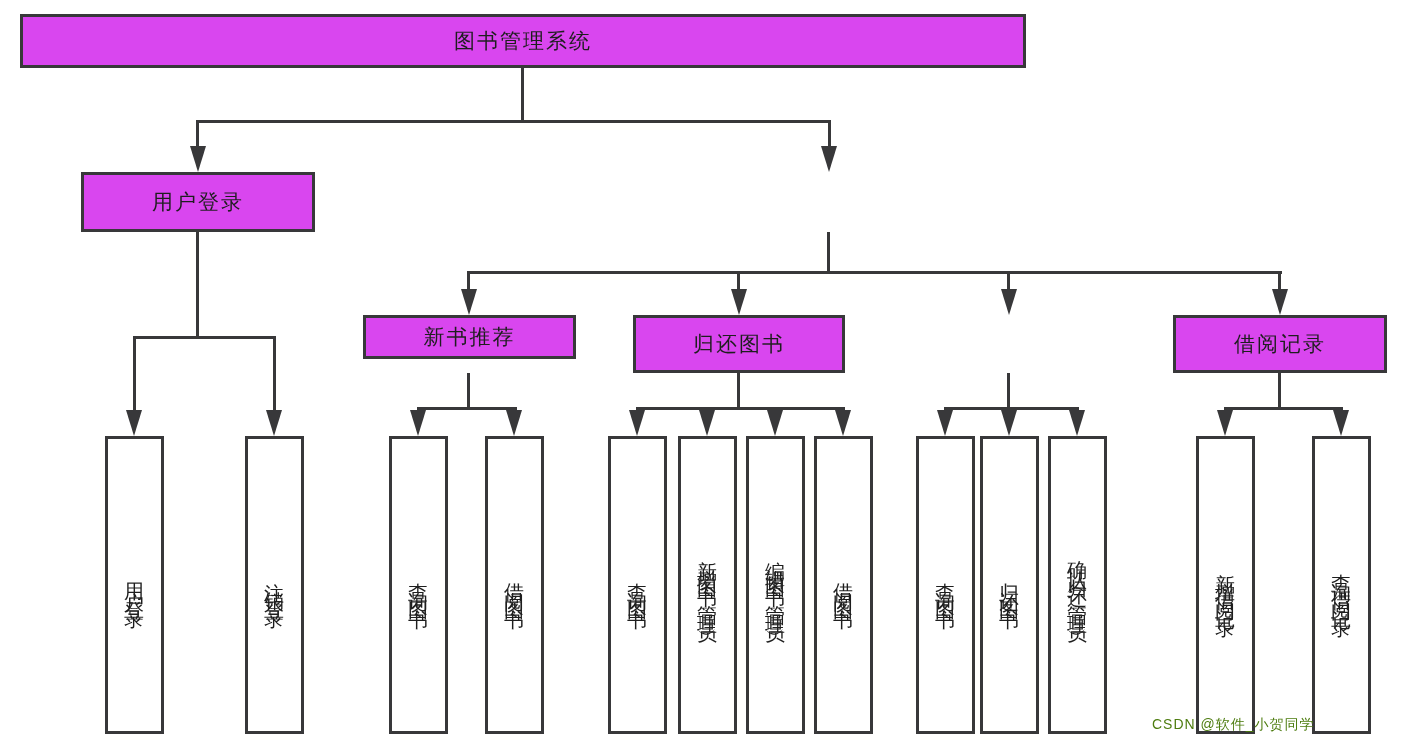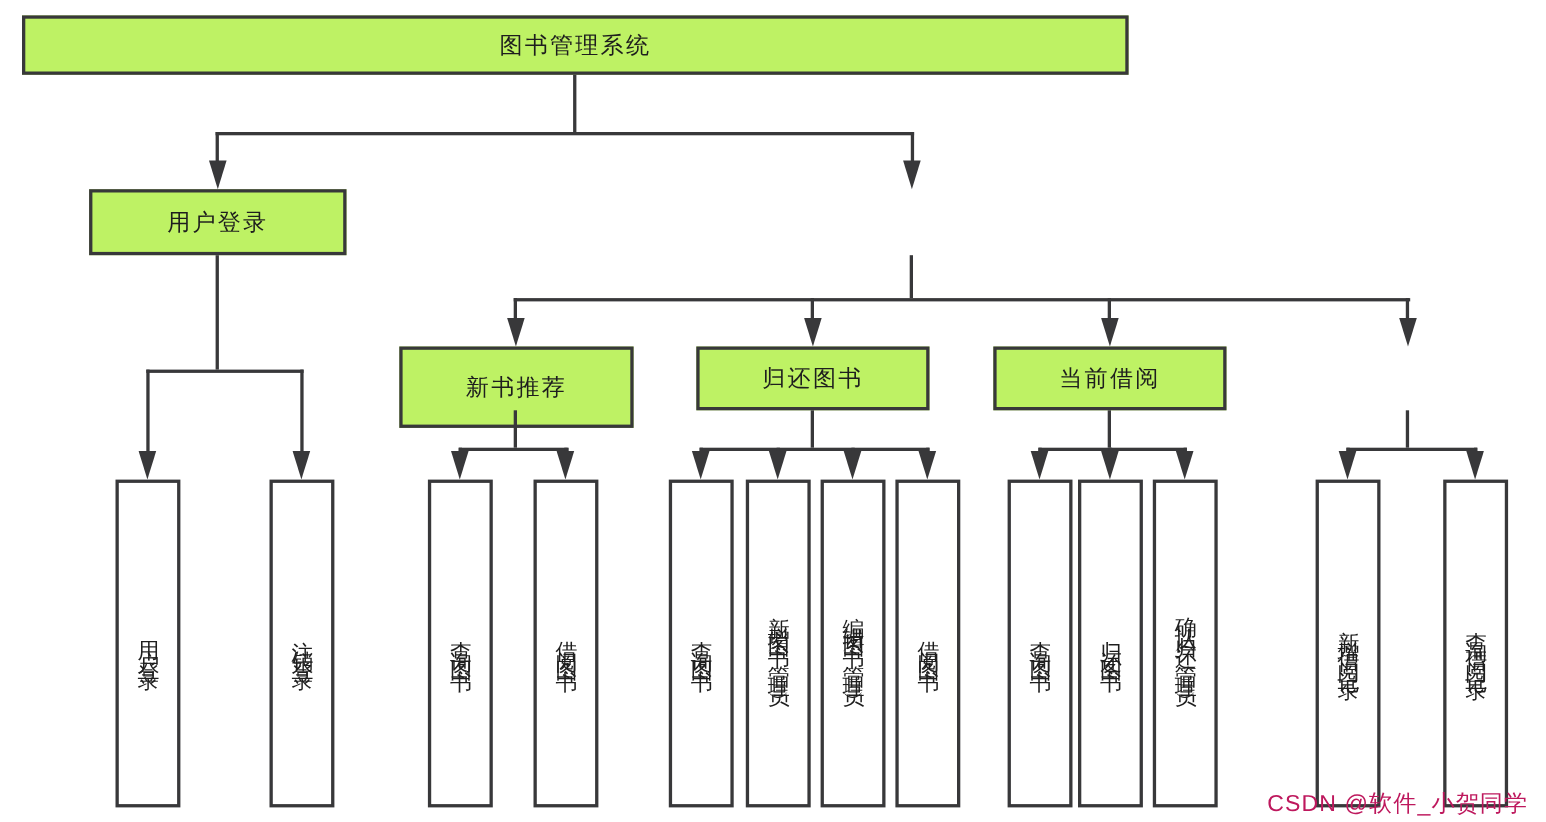--- a/index.html
+++ b/index.html
@@ -7,21 +7,21 @@
     position:relative;
     width:1405px;height:747px;
     background:#ffffff;
     font-family:"Liberation Sans", sans-serif;
     overflow:hidden;
   }
   .node{
     position:absolute;
     box-sizing:border-box;
     border:3px solid #38383a;
-    background:#bef264;
+    background:#d946ef;
     display:flex;align-items:center;justify-content:center;
     font-size:21px;color:#1e1e1e;letter-spacing:2px;
     white-space:nowrap;
   }
   .vnode{
     position:absolute;
     box-sizing:border-box;
     border:3px solid #38383a;
     background:#ffffff;
     display:flex;align-items:center;justify-content:center;
@@ -35,21 +35,21 @@
   .hline{position:absolute;height:3px;background:#38383a;}
   .tri{
     position:absolute;width:0;height:0;
     border-left:8px solid transparent;
     border-right:8px solid transparent;
     border-top:26px solid #38383a;
   }
   .watermark{
     position:absolute;
     left:1152px;top:716px;
-    font-size:21px;color:#be185d;
+    font-size:14px;color:#4d7c0f;
     letter-spacing:1px;
     z-index:5;pointer-events:none;
     white-space:nowrap;
   }
 </style>
 </head>
 <body>
 
 <div class="diagram">
 
@@ -79,28 +79,28 @@
   <div class="hline" style="left:467px;top:271px;width:815px;"></div>
   <div class="vline" style="left:467px;top:271px;height:20px;"></div>
   <div class="tri" style="left:461px;top:289px;"></div>
   <div class="vline" style="left:737px;top:271px;height:20px;"></div>
   <div class="tri" style="left:731px;top:289px;"></div>
   <div class="vline" style="left:1007px;top:271px;height:20px;"></div>
   <div class="tri" style="left:1001px;top:289px;"></div>
   <div class="vline" style="left:1278px;top:271px;height:20px;"></div>
   <div class="tri" style="left:1272px;top:289px;"></div>
 
-  <div class="node" style="left:363px;top:315px;width:213px;height:74px;">
+  <div class="node" style="left:363px;top:315px;width:213px;height:44px;">
     <span>新书推荐</span>
   </div>
   <div class="node" style="left:633px;top:315px;width:212px;height:58px;">
     <span>归还图书</span>
   </div>
-  <div class="node" style="left:903px;top:315px;width:212px;height:58px;">
-    <span>当前借阅</span>
+  <div class="node" style="left:1173px;top:315px;width:214px;height:58px;">
+    <span>借阅记录</span>
   </div>
 
   <div class="vline" style="left:467px;top:373px;height:34px;"></div>
   <div class="hline" style="left:417px;top:407px;width:100px;"></div>
   <div class="vline" style="left:417px;top:407px;height:5px;"></div>
   <div class="tri" style="left:410px;top:410px;"></div>
   <div class="vline" style="left:513px;top:407px;height:5px;"></div>
   <div class="tri" style="left:506px;top:410px;"></div>
 
   <div class="vline" style="left:737px;top:373px;height:34px;"></div>

